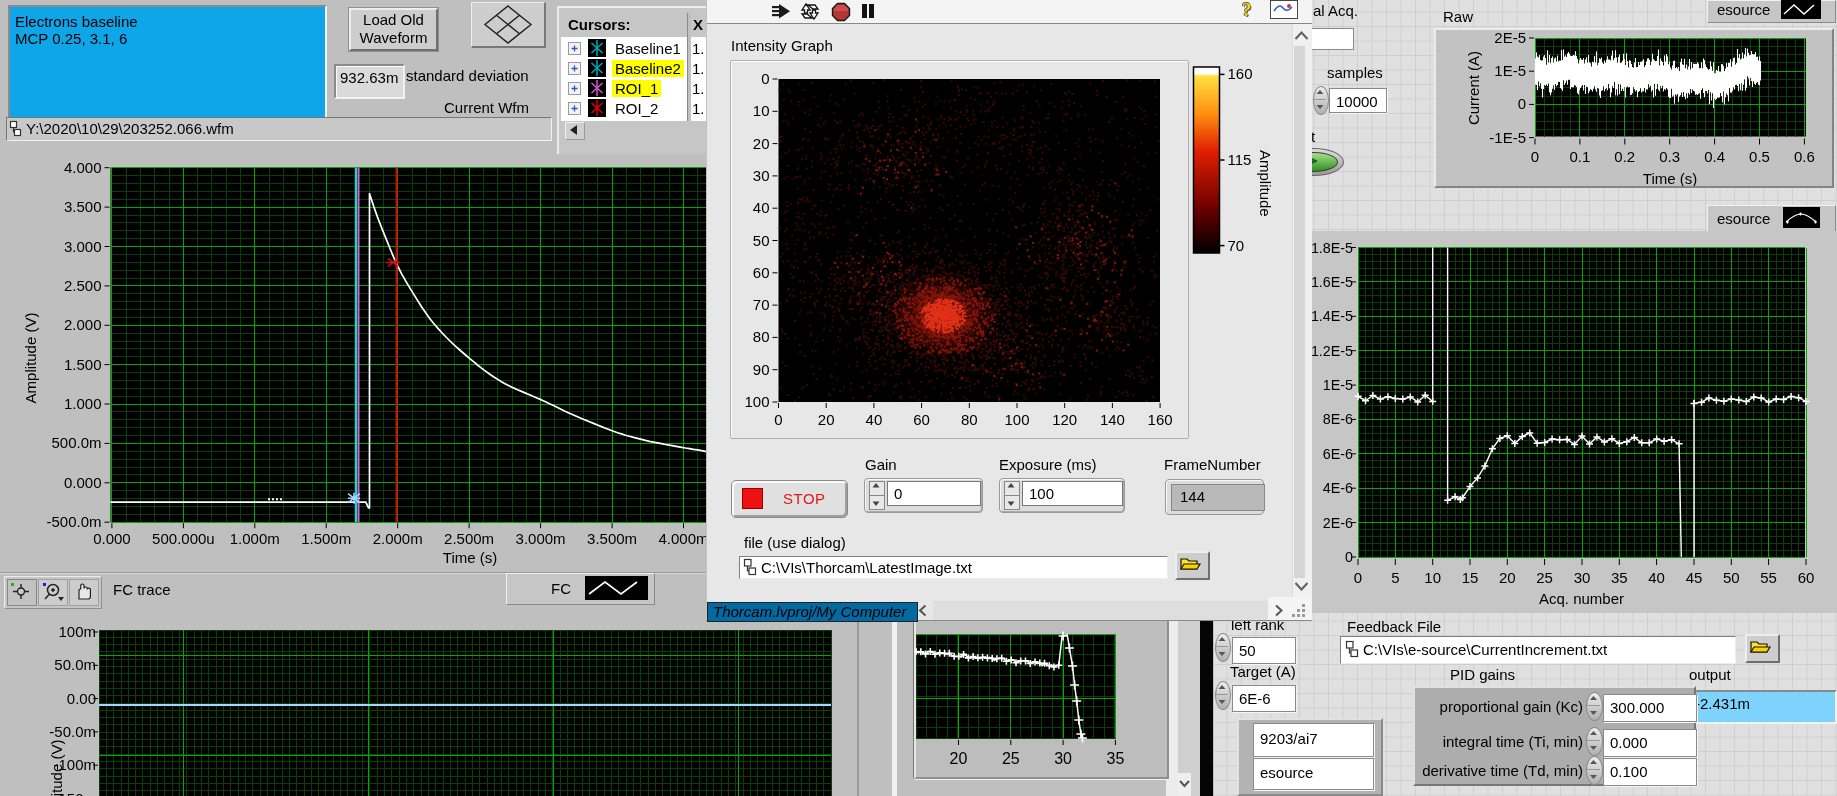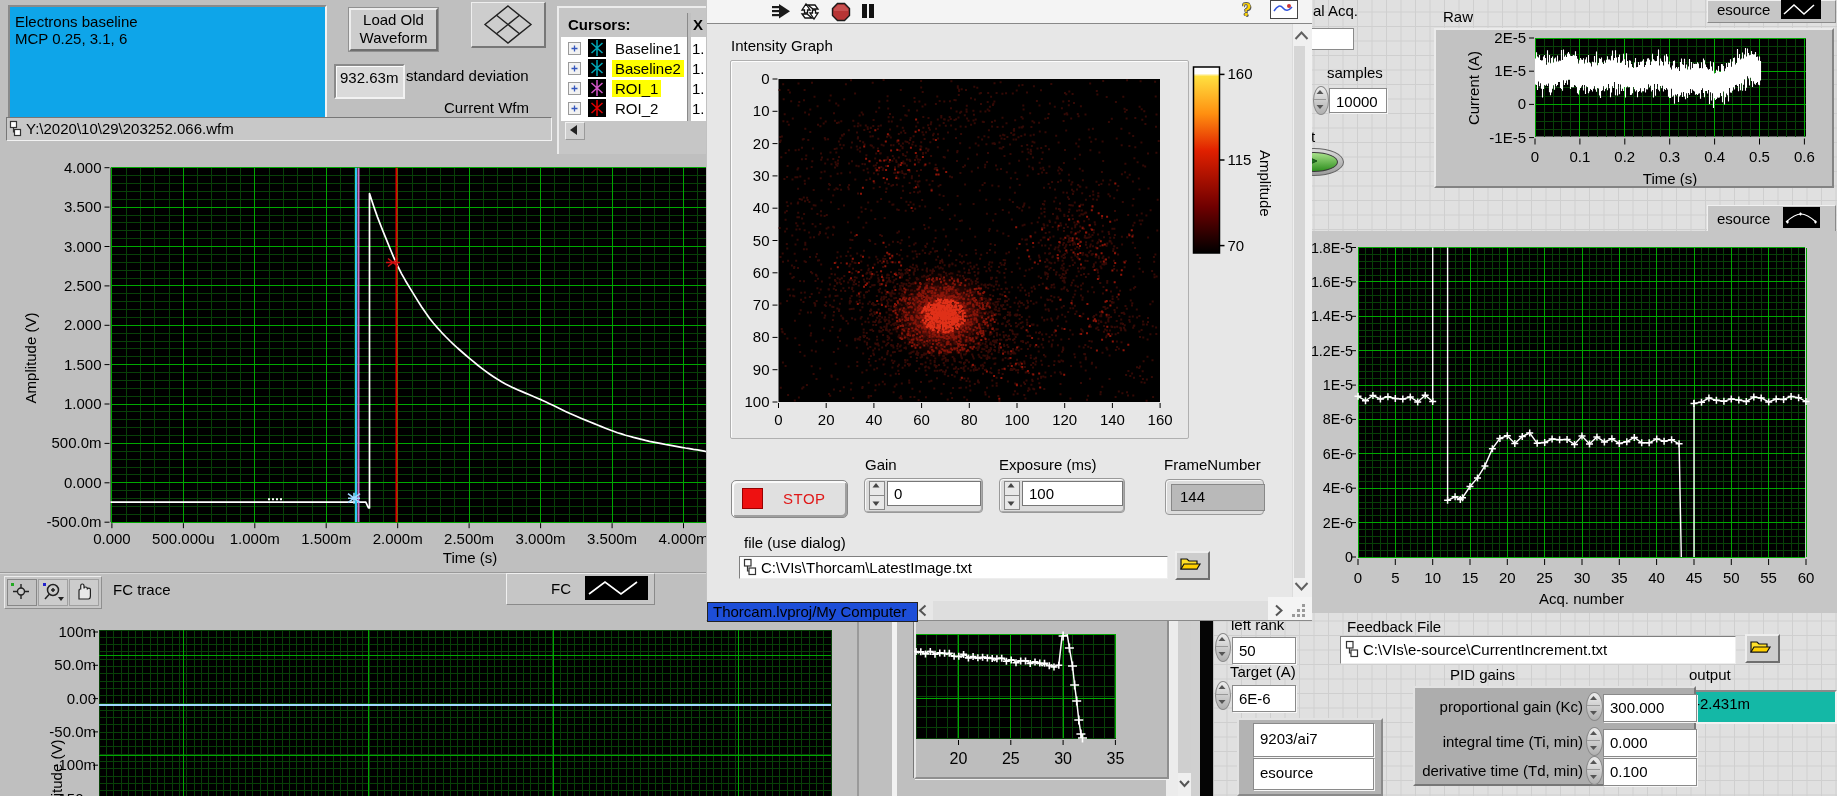--- a/index.html
+++ b/index.html
@@ -370,21 +370,21 @@
     </svg>
     <div class="lbl" style="left:1363px;top:641px;">C:\VIs\e-source\CurrentIncrement.txt</div>
     <div class="abs" style="left:1745px;top:634px;width:31px;height:25px;background:#cdcdcd;border-top:2px solid #eeeeee;border-left:2px solid #eeeeee;border-bottom:2px solid #6f6f6f;border-right:2px solid #6f6f6f;"></div>
     <svg class="abs" style="left:1747px;top:636px" width="27" height="21">
       <g stroke="#111" stroke-width="1.2">
         <path d="M4 16 L4 6 L10 6 L12 8 L20 8 L20 16 Z" fill="#ffe02a"></path>
         <path d="M4 16 L7 11 L23 11 L20 16 Z" fill="#ffd000"></path>
       </g>
     </svg>
     <div class="lbl" style="left:1689px;top:666px;text-align:center;">output</div>
-    <div class="abs" style="left:1686px;top:690px;width:140px;height:27px;background:#14b8a6;border-top:2px solid #8a8a8a;border-left:2px solid #8a8a8a;border-bottom:2px solid #f2f2f2;border-right:2px solid #f2f2f2;padding:3px 0 0 7px;">-2.431m</div>
+    <div class="abs" style="left:1686px;top:690px;width:140px;height:27px;background:#7dd3fc;border-top:2px solid #8a8a8a;border-left:2px solid #8a8a8a;border-bottom:2px solid #f2f2f2;border-right:2px solid #f2f2f2;padding:3px 0 0 7px;">-2.431m</div>
     <div class="lbl" style="left:1450px;top:666px;">PID gains</div>
     <div class="abs" style="left:1413px;top:686px;width:279px;height:96px;background:#adadad;border-top:2px solid #e2e2e2;border-left:2px solid #e2e2e2;border-bottom:2px solid #777;border-right:2px solid #777;"></div>
     <div class="lbl" style="left:1583px;top:698px;text-align:center;right:254px;left:auto;">proportional gain (Kc)</div>
     <div class="abs" style="left:1586px;top:692px;width:15px;height:27px;background:linear-gradient(#ececec,#b0b0b0);border:1px solid #8a8a8a;border-radius:50%;"></div>
     <svg class="abs" style="left:1586px;top:692px" width="15" height="27">
       <path d="M4.0 8 l3.5 -4 3.5 4 z" fill="#555"></path>
       <path d="M4.0 19.0 l3.5 4 3.5 -4 z" fill="#555"></path>
       <line x1="1" y1="13.5" x2="14" y2="13.5" stroke="#999"></line>
     </svg>
     <div class="abs" style="left:1603px;top:694px;width:86px;height:22px;background:#fff;border:1px solid #8a8a8a;box-shadow:1px 1px 0 #f6f6f6;padding:4px 0 0 6px;font-size:15px;">300.000</div>
@@ -565,21 +565,21 @@
       </svg>
       <div class="abs" style="left:585px;top:24px;width:19px;height:578px;background:#f0f0f0;border-left:1px solid #dcdcdc;"></div>
       <svg class="abs" style="left:585px;top:28px" width="19" height="16">
         <path d="M3.5 11 L9.5 4.5 L15.5 11" stroke="#606060" stroke-width="2" fill="none"></path>
       </svg>
       <svg class="abs" style="left:585px;top:578px" width="19" height="16">
         <path d="M3.5 5 L9.5 11.5 L15.5 5" stroke="#606060" stroke-width="2" fill="none"></path>
       </svg>
       <div class="abs" style="left:587px;top:46px;width:11px;height:532px;background:#d6d6d6;"></div>
       <div class="abs" style="left:0;top:597px;width:605px;height:23px;background:#e7e7e7;"></div>
-      <div class="abs" style="left:0;top:602px;width:204px;height:18px;background:#1d4ed8;border:1px solid #222;padding:0 0 0 5px;line-height:17px;">Thorcam.lvproj/My Computer</div>
+      <div class="abs" style="left:0;top:602px;width:204px;height:18px;background:#0369a1;border:1px solid #222;padding:0 0 0 5px;line-height:17px;font-style:italic;">Thorcam.lvproj/My Computer</div>
       <svg class="abs" style="left:208px;top:602px" width="16" height="17">
         <path d="M10.5 3.5 L5 8.5 L10.5 13.5" stroke="#555" stroke-width="2" fill="none"></path>
       </svg>
       <div class="abs" style="left:226px;top:601px;width:335px;height:19px;background:#dedede;"></div>
       <div class="abs" style="left:561px;top:597px;width:44px;height:23px;background:#f4f4f4;"></div>
       <svg class="abs" style="left:563px;top:602px" width="16" height="17">
         <path d="M6 3.5 L11.5 8.5 L6 13.5" stroke="#555" stroke-width="2" fill="none"></path>
       </svg>
       <svg class="abs" style="left:585px;top:602px" width="16" height="16">
         <g fill="#9a9a9a">

